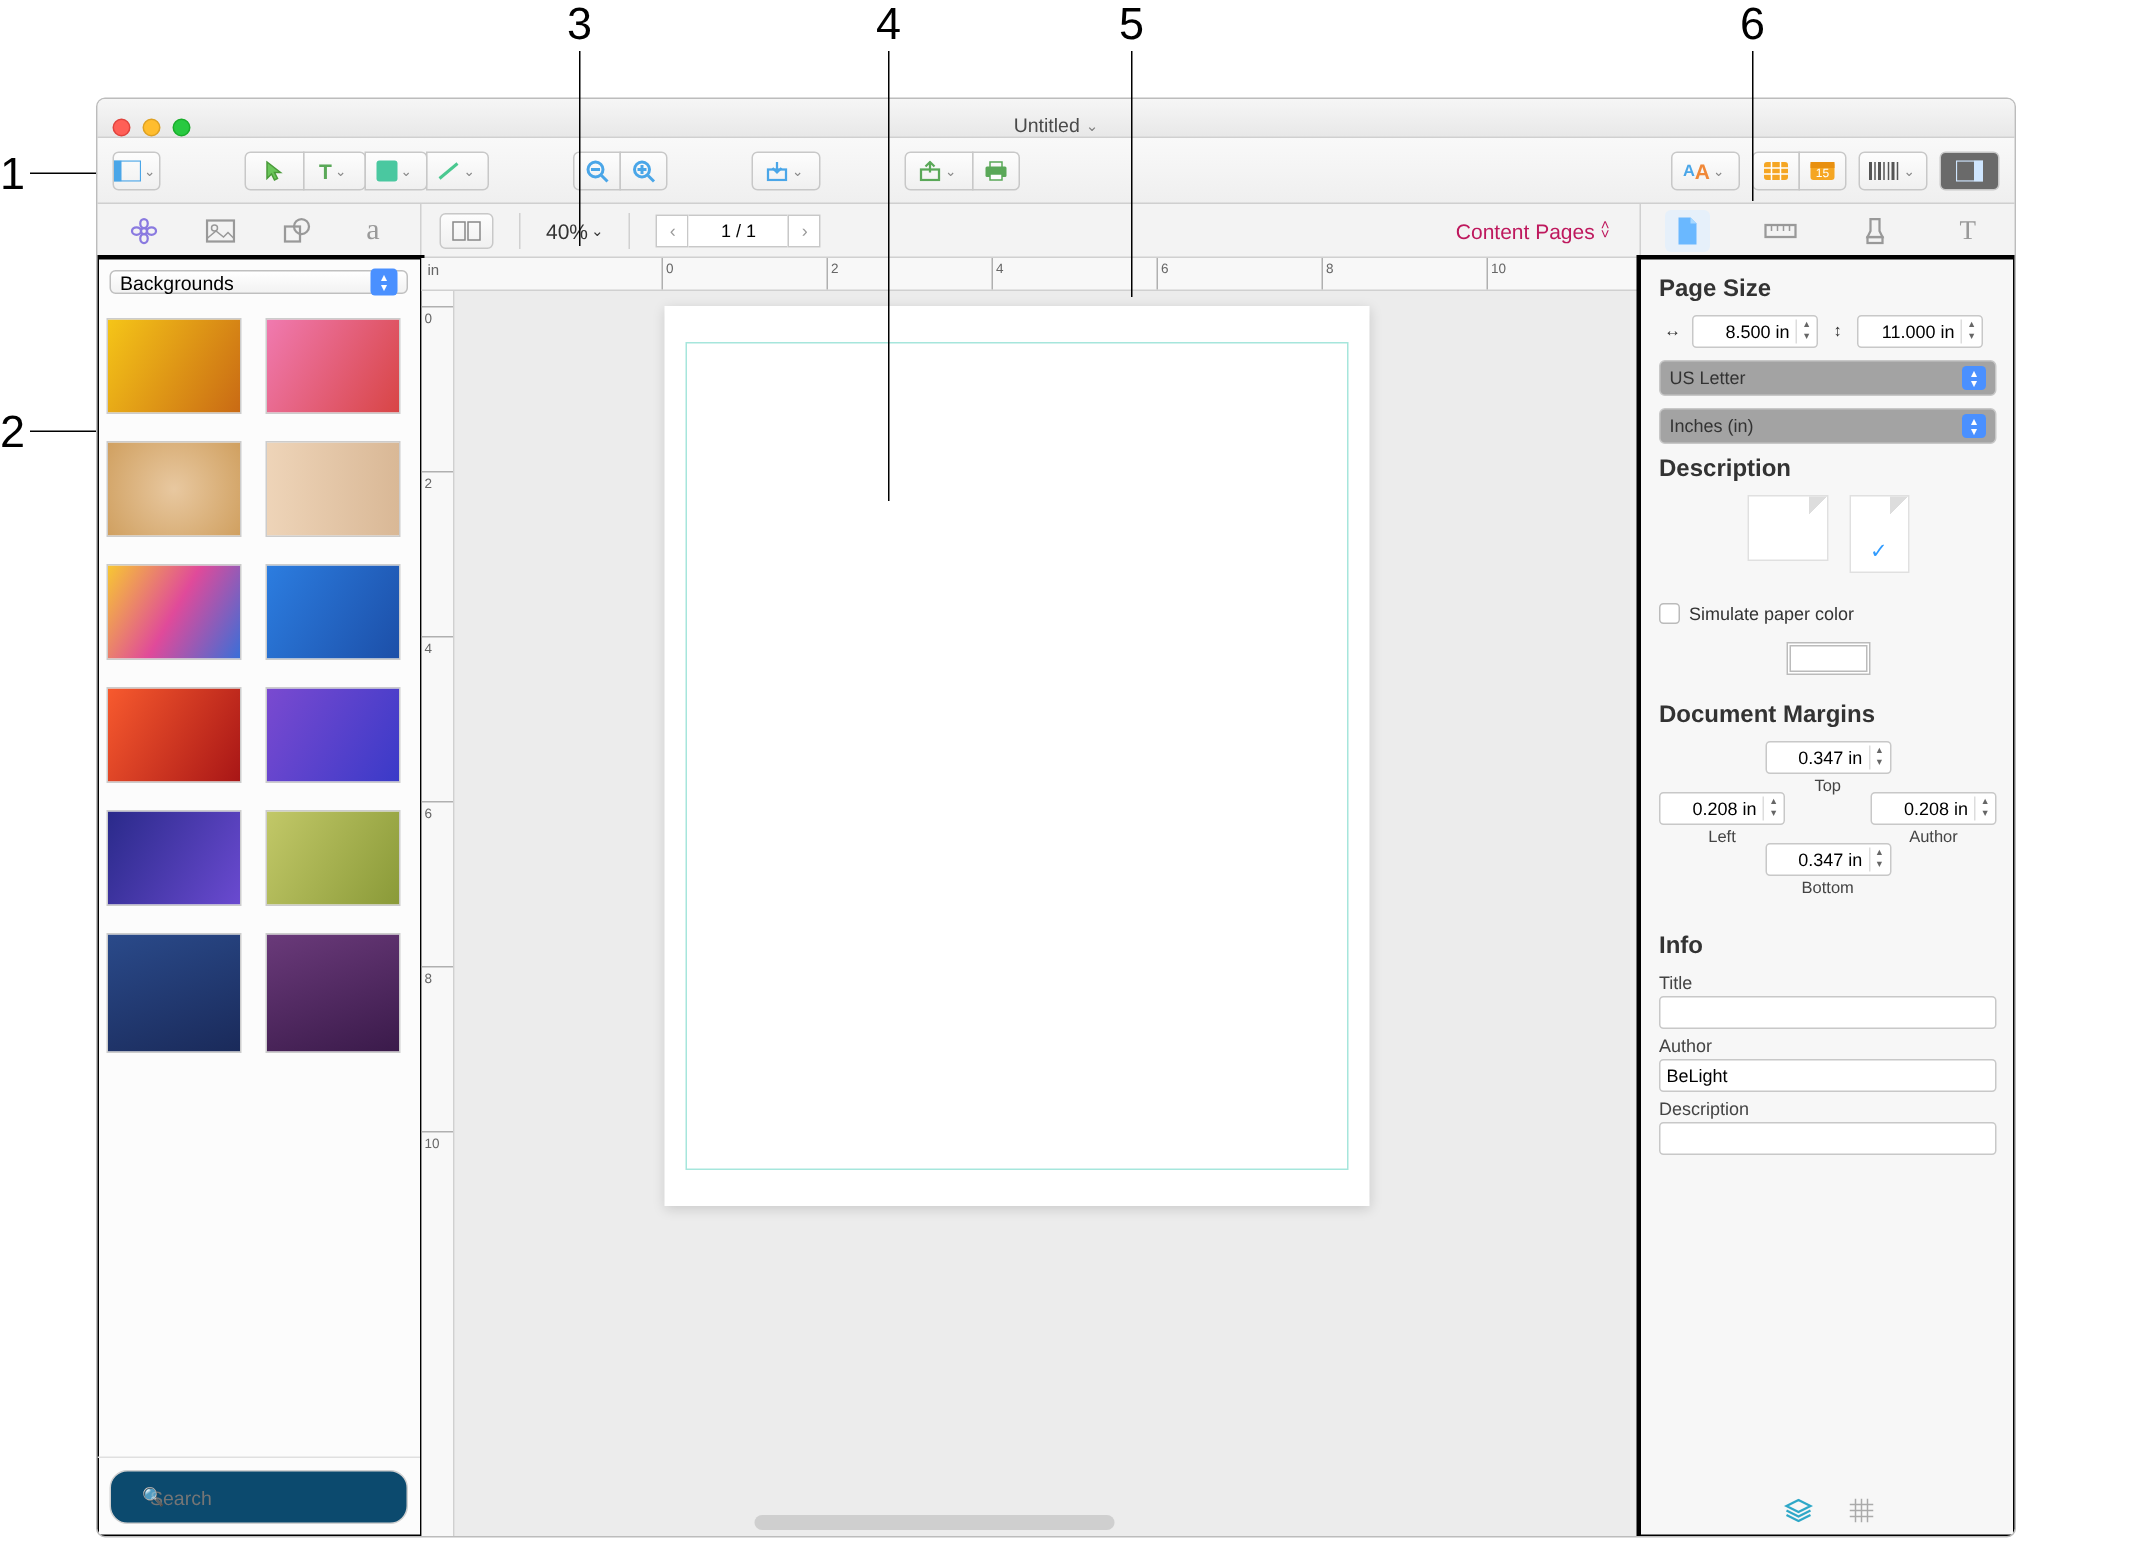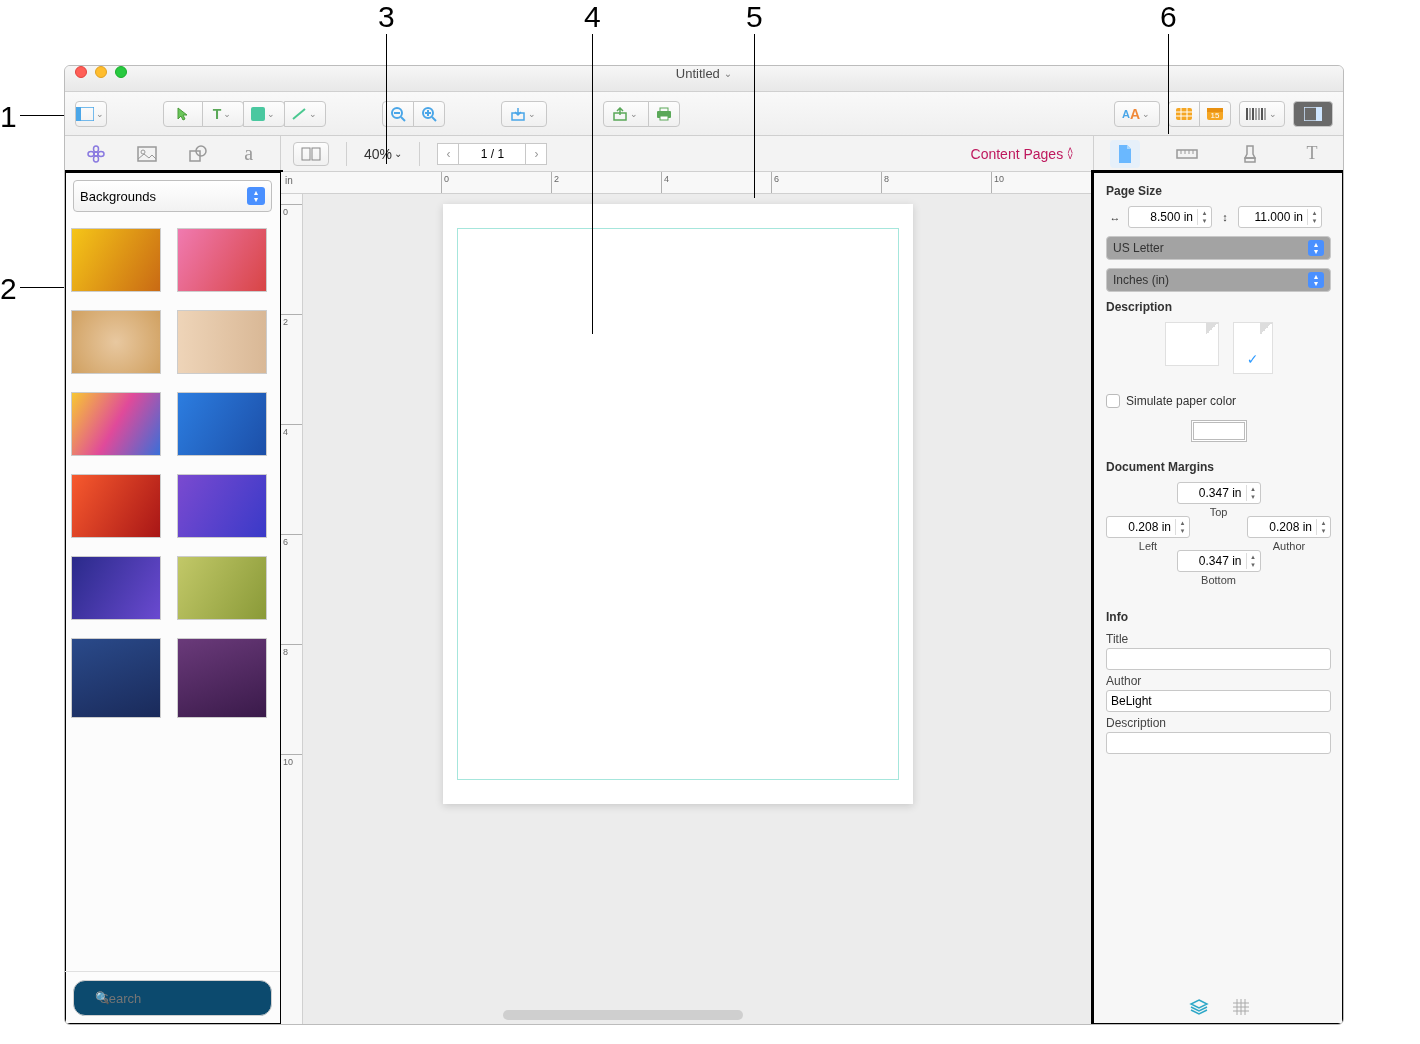--- a/index.html
+++ b/index.html
@@ -4,21 +4,21 @@
 <style>
 * { box-sizing: border-box; margin: 0; padding: 0; font-family: -apple-system, "Helvetica Neue", Arial, sans-serif; }
 body { background: #fff; width: 1420px; height: 1044px; position: relative; overflow: hidden; }
 
 
 .callout-num { position: absolute; font-size: 30px; font-weight: 400; z-index: 2000; }
 .callout-line { position: absolute; background: #000; z-index: 1999; }
 
 
 .window { position: absolute; left: 64px; top: 65px; width: 1280px; height: 960px; background: #ececec; border: 1px solid #bcbcbc; border-radius: 6px; overflow: hidden; }
-.titlebar { height: 26px; background: linear-gradient(#f6f6f6,#e8e8e8); display:flex; align-items:flex-start; padding:0 10px; position:relative; border-bottom:1px solid #d0d0d0;}
+.titlebar { height: 26px; background: linear-gradient(#f6f6f6,#e8e8e8); display:flex; align-items:flex-end; padding:0 10px; position:relative; border-bottom:1px solid #d0d0d0;}
 .traffic { display:flex; gap:8px; }
 .traffic span { width:12px; height:12px; border-radius:50%; display:block; }
 .t-red{background:#ff5f57;border:1px solid #e0443e;}
 .t-yel{background:#ffbd2e;border:1px solid #dea123;}
 .t-grn{background:#28c940;border:1px solid #1aad2b;}
 .title { position:absolute; left:50%; transform:translateX(-50%); font-size:13px; color:#4a4a4a; display:flex; align-items:center; gap:4px;}
 .title .chev { font-size:10px; color:#808080; }
 
 
 .toolbar { height:44px; background:linear-gradient(#f9f9f9,#efefef); border-bottom:1px solid #cfcfcf; display:flex; align-items:center; padding:0 10px; gap:8px; }
@@ -42,21 +42,21 @@
 .pager-inp { width:66px; height:22px; border:1px solid #c8c8c8; border-left:none; border-right:none; text-align:center; font-size:12px; background:#fff;}
 .content-pages { margin-left:auto; font-size:14px; color:#be185d; cursor:pointer; display:flex; align-items:center; gap:4px; padding-right:8px;}
 .sec-right { width:250px; border-left:1px solid #d0d0d0; display:flex; align-items:center; justify-content:space-around;}
 .insp-tab { width:30px; height:28px; display:flex; align-items:center; justify-content:center; color:#9b9b9b; cursor:pointer; border-radius:4px;}
 .insp-tab.active { color:#2f9bff; background:#e6f0fa; }
 
 
 .body { display:flex; height:calc(100% - 26px - 44px - 36px); }
 .leftpanel { width:216px; border-right:1px solid #d0d0d0; background:#fcfcfc; display:flex; flex-direction:column; outline:3px solid #000; outline-offset:-1px;}
 .lp-top { padding:8px 8px; }
-.lp-select { width:100%; height:32px; border:1px solid #bfbfbf; border-radius:4px; background:linear-gradient(#fff,#f2f2f2); font-size:13px; padding:0 6px; display:flex; align-items:center; justify-content:space-between; cursor:pointer;}
+.lp-select { width:100%; height:16px; border:1px solid #bfbfbf; border-radius:4px; background:linear-gradient(#fff,#f2f2f2); font-size:13px; padding:0 6px; display:flex; align-items:center; justify-content:space-between; cursor:pointer;}
 .lp-select .dd { width:18px; height:18px; background:#4a90ff; border-radius:3px; color:#fff; font-size:8px; display:flex; flex-direction:column; align-items:center; justify-content:center; line-height:7px;}
 .lp-grid { flex:1; overflow-y:auto; padding:8px 6px; display:grid; grid-template-columns:1fr 1fr; gap:18px 8px; align-content:start;}
 .thumb { width:90px; height:64px; border:1px solid #ccc; background:#ddd; background-size:cover; }
 .lp-search { padding:8px; border-top:1px solid #e0e0e0;}
 .lp-search-inp { width:100%; height:36px; border:1px solid #d0d0d0; border-radius:12px; padding:0 8px 0 24px; font-size:13px; color:#999; background:#0c4a6e;}
 .lp-search-wrap { position:relative; }
 .lp-search-ico { position:absolute; left:30px; top:50%; transform:translateY(-50%); color:#999; font-size:12px; }
 
 
 .canvas-area { flex:1; background:#ececec; position:relative; display:flex; flex-direction:column;}
@@ -68,21 +68,21 @@
 .ruler-v { width:22px; background:#f8f8f8; border-right:1px solid #d0d0d0; position:relative; font-size:9px; color:#666;}
 .ruler-v .tick { position:absolute; left:0; width:100%; border-top:1px solid #b0b0b0;}
 .ruler-v .tick span { position:absolute; left:2px; top:2px; font-size:9px;}
 .page-wrap { flex:1; position:relative; overflow:auto; }
 .page { position:absolute; left:140px; top:10px; width:470px; height:600px; background:#fff; box-shadow:0 2px 8px rgba(0,0,0,0.15);}
 .page-margin { position:absolute; left:14px; top:24px; right:14px; bottom:24px; border:1px solid #a6e6dc;}
 .hscroll { position:absolute; bottom:4px; left:200px; width:240px; height:10px; background:#cfcfcf; border-radius:5px;}
 
 
 .inspector { width:250px; border-left:1px solid #d0d0d0; background:#f7f7f7; outline:3px solid #000; outline-offset:-1px; padding:12px 12px; font-size:12px; color:#333; overflow-y:auto;}
-.insp-h { font-weight:600; margin-bottom:8px; font-size:12px;}
+.insp-h { font-weight:600; margin-bottom:8px; font-size:16px;}
 .size-row { display:flex; align-items:center; gap:4px; margin-bottom:8px;}
 .size-ico { width:18px; height:14px; display:flex; align-items:center; justify-content:center; font-size:11px;}
 .num-field { display:flex; align-items:center; border:1px solid #c8c8c8; background:#fff; border-radius:3px; height:22px;}
 .num-field input { border:none; width:68px; text-align:right; font-size:12px; padding:0 4px; outline:none; background:transparent;}
 .stepper { width:14px; display:flex; flex-direction:column; font-size:7px; color:#666; border-left:1px solid #ddd; line-height:8px; text-align:center;}
 .sel { width:100%; height:24px; border:1px solid #c8c8c8; border-radius:4px; background:#a3a3a3; font-size:12px; padding:0 6px; display:flex; align-items:center; justify-content:space-between; cursor:pointer; margin-bottom:8px;}
 .sel .dd { width:16px; height:16px; background:#4a90ff; border-radius:3px; color:#fff; font-size:8px; display:flex; flex-direction:column; align-items:center; justify-content:center; line-height:7px;}
 .orient-row { display:flex; gap:14px; justify-content:center; margin:8px 0 20px;}
 .orient { width:54px; height:44px; background:#fff; border:1px solid #e0e0e0; position:relative; cursor:pointer;}
 .orient.portrait { width:40px; height:52px;}

